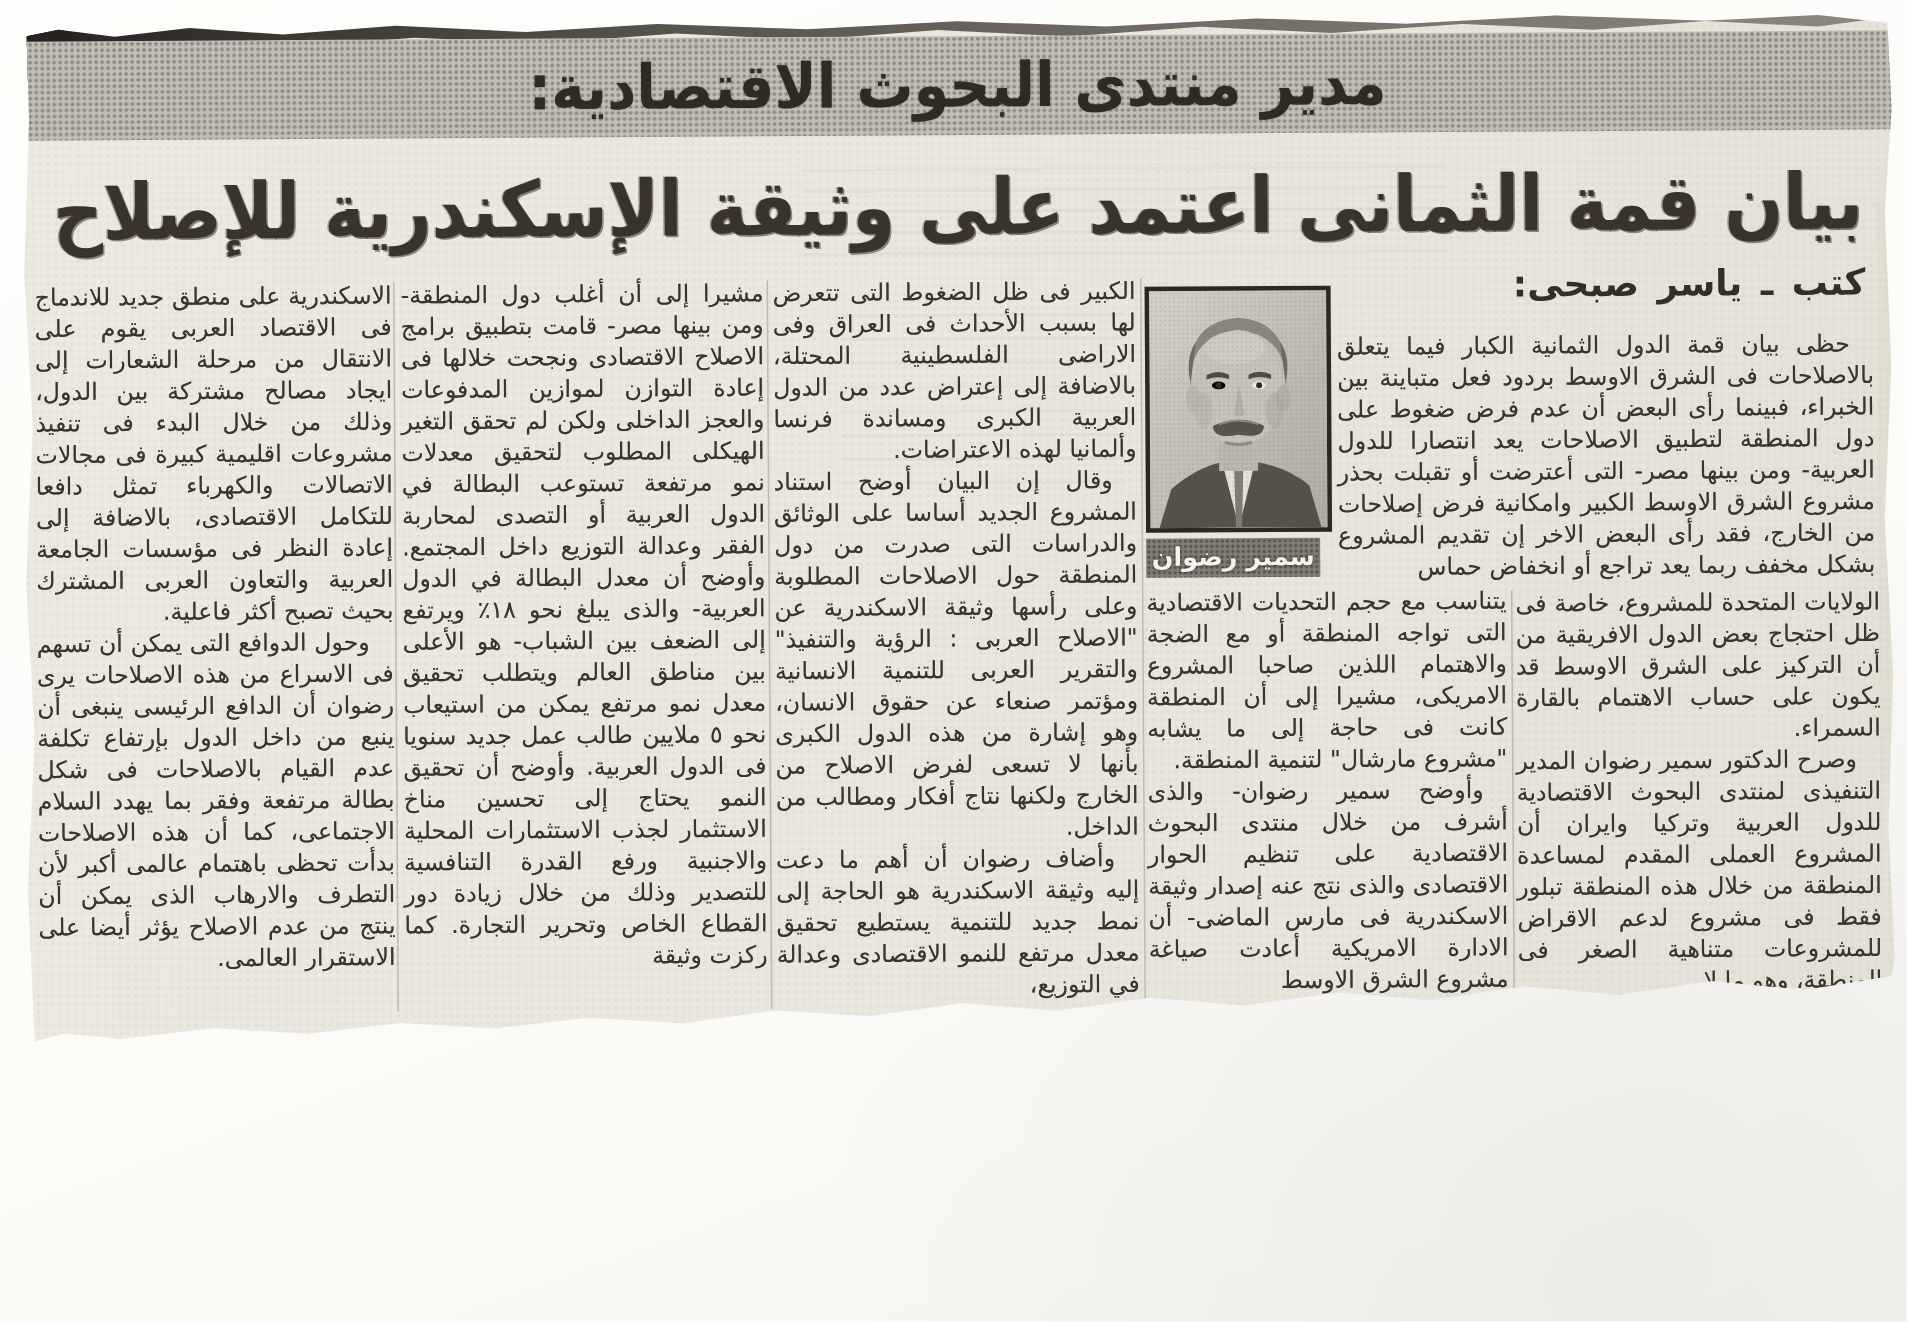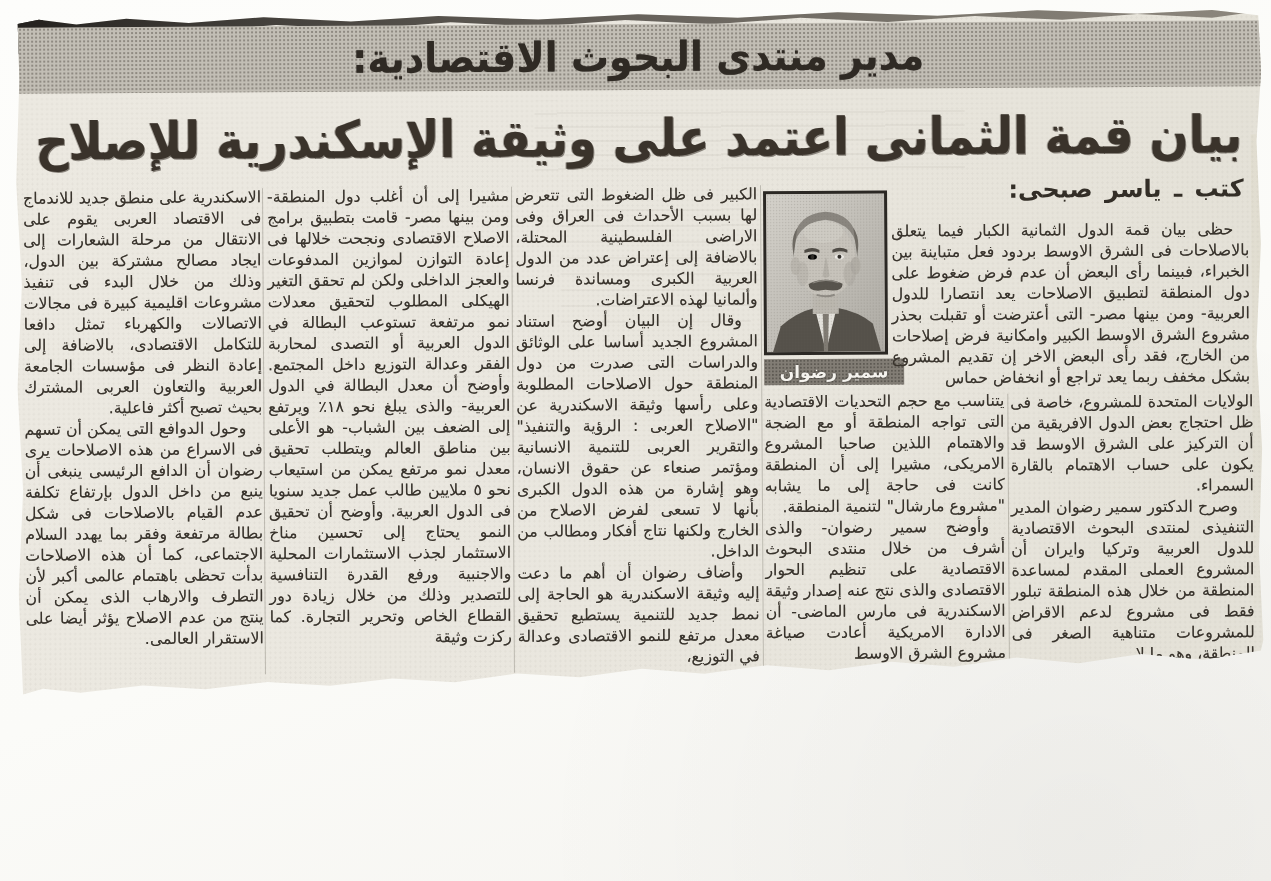--- a/index.html
+++ b/index.html
@@ -61,21 +61,21 @@
   
   .byline{
     position:absolute;top:170px;left:986px;width:250px;height:36px;
     direction:rtl;text-align:center;font-size:24px;font-weight:bold;color:#332e27;
     word-spacing:4px;
   }
   
   .photo-box{position:absolute;left:748px;top:184px;width:124px;}
   .photo-frame{border:3px solid #2b2824;background:#cac6bf;width:118px;height:158px;overflow:hidden;}
   .photo-caption{
-    margin-top:4px;width:140px;height:26px;line-height:26px;box-sizing:border-box;
+    margin-top:4px;width:116px;height:26px;line-height:26px;box-sizing:border-box;
     background-color:#827d75;
     background-image:radial-gradient(rgba(50,47,42,.45) 1px, transparent 1.3px);
     background-size:3.5px 3.5px;
     direction:rtl;text-align:center;font-size:17px;font-weight:bold;color:#f5f3ee;
     text-shadow:0 0 2px rgba(40,38,34,.9);
   }
   
   .col{
     position:absolute;direction:rtl;text-align:justify;
     font-size:15.8px;line-height:21px;color:#39342d;

